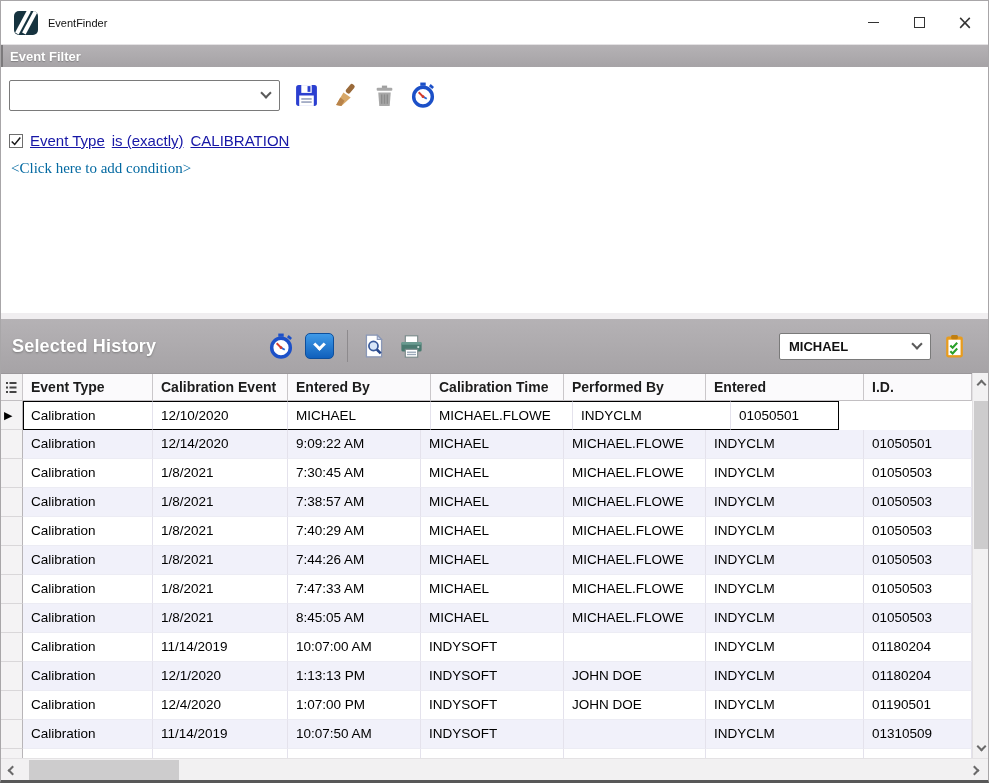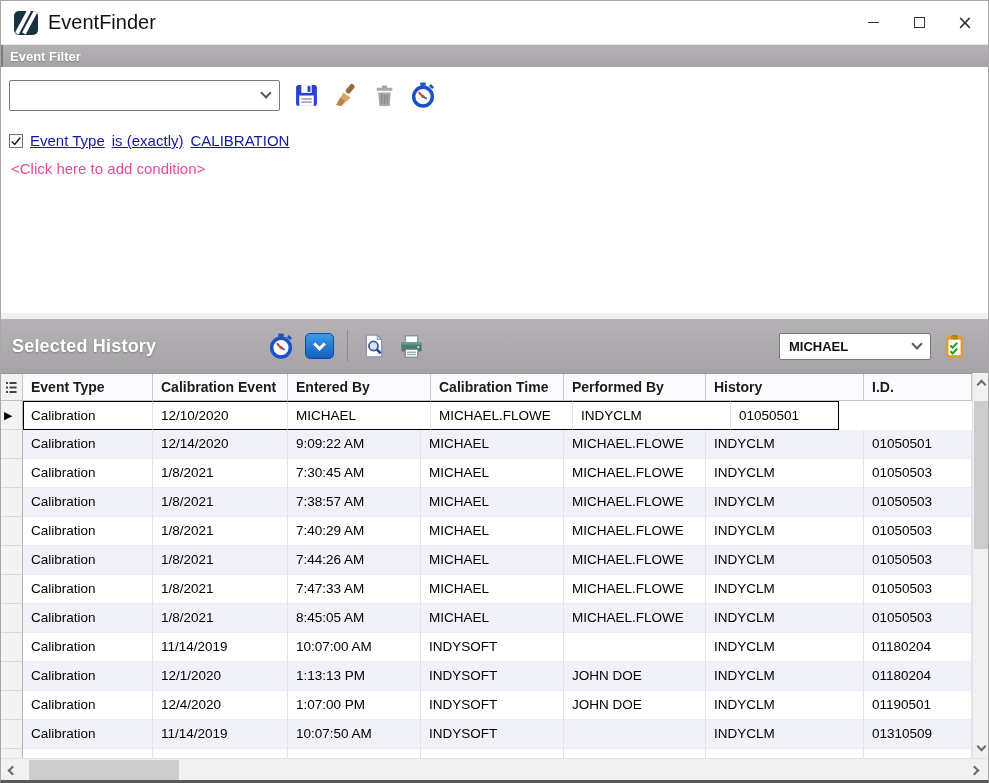--- a/index.html
+++ b/index.html
@@ -8,21 +8,21 @@
   .window{
     position:relative; width:989px; height:783px; background:#f0eef0;
     border:1px solid #a8a6a8; border-bottom:3px solid #585858; overflow:hidden;
     display:flex; flex-direction:column;
   }
   
   .titlebar{ height:44px; background:#ffffff; display:flex; align-items:center; flex:0 0 auto; border-bottom:1px solid #e4e2e4;}
   .app-logo{ width:24px; height:24px; margin-left:13px; border-radius:5px; background:#16333f; position:relative; overflow:hidden; flex:0 0 auto;}
   .app-logo i{ position:absolute; width:4px; height:26px; background:#fff; transform:rotate(28deg); top:-2px;}
   .app-logo i:nth-child(1){ left:7px;} .app-logo i:nth-child(2){ left:14px;}
-  .app-title{ margin-left:10px; font-size:20px; color:#121212; }
+  .app-title{ margin-left:10px; font-size:11px; color:#121212; }
   .tb-spacer{ flex:1; }
   .winbtn{ width:46px; height:43px; display:flex; align-items:center; justify-content:center; color:#222;}
   .glyph-min{ width:11px; height:1px; background:#333; display:block;}
   .glyph-max{ width:11px; height:11px; border:1.5px solid #333; display:block;}
   .glyph-close{ font-size:19px; line-height:1; color:#333; font-family:"DejaVu Sans",sans-serif;}
   
   .bar{ background:linear-gradient(#b5b2b5,#a6a3a6); color:#fff; font-weight:bold; }
   .filter-bar{ height:22px; flex:0 0 auto; font-size:13px; display:flex; align-items:center; padding-left:7px; border-left:2px solid #7c7a7c; text-shadow:0 1px 1px rgba(90,90,90,.5);}
   
   .filter-panel{ background:#fff; flex:0 0 auto; }
@@ -31,21 +31,21 @@
   .combo-main{ width:271px; height:31px; }
   .combo-text{ font-size:13px; color:#111; white-space:nowrap; overflow:hidden; }
   .chev{ width:8px; height:8px; border-left:2px solid #5a5a5a; border-bottom:2px solid #5a5a5a; transform:rotate(-45deg); margin-top:-4px; flex:0 0 auto;}
   .tool-ic{ width:26px; height:26px; margin-left:13px; display:flex; align-items:center; justify-content:center; flex:0 0 auto;}
   .tool-ic svg{ display:block; }
   
   .conditions{ height:190px; padding:9px 0 0 8px; background:#fff; }
   .cond-row{ display:flex; align-items:center; gap:7px; }
   .checkbox{ width:14px; height:14px; border:1px solid #6e6e6e; background:#fff; display:flex; align-items:center; justify-content:center; flex:0 0 auto;}
   .cond-link{ font-size:15px; color:#1717a6; text-decoration:underline; cursor:pointer; white-space:nowrap;}
-  .add-cond{ margin-top:11px; font-size:15px; color:#ec4899; padding-left:2px;}
+  .add-cond{ margin-top:11px; font-size:15px; color:#0369a1; padding-left:2px;font-family:Liberation Serif, serif;}
   .panel-gap{ height:6px; background:#f0eef0; flex:0 0 auto;}
   
   .history-bar{ height:54px; flex:0 0 auto; display:flex; align-items:center; padding:0 20px 0 11px; }
   .history-title{ font-size:18px; letter-spacing:.2px; text-shadow:0 1px 2px rgba(100,100,100,.65); width:255px; flex:0 0 auto;}
   .hb-ic{ width:27px; height:27px; display:flex; align-items:center; justify-content:center; margin-right:11px; flex:0 0 auto;}
   .dd-btn{ width:29px; height:26px; border-radius:5px; background:linear-gradient(#3f9ae8,#1060bc); border:1px solid #0d4f9c; display:flex; align-items:center; justify-content:center; margin-right:11px; flex:0 0 auto;}
   .dd-btn .chev{ border-color:#fff; border-width:3px; width:9px; height:9px; margin-top:-3px;}
   .vsep{ width:1px; height:32px; background:#8d8a8d; margin:0 12px 0 2px; flex:0 0 auto;}
   .hb-spacer{ flex:1;}
   .combo-user{ width:152px; height:27px; margin-right:10px;}
@@ -231,21 +231,21 @@
             <rect x="1" y="10" width="2" height="2" fill="#444"></rect>
               <rect x="4.5" y="10" width="7" height="2" fill="#444"></rect>
           </svg>
         </div>
 
       <div class="hcell c1">Event Type</div>
           <div class="hcell c2">Calibration Event</div>
           <div class="hcell c4">Entered By</div>
           <div class="hcell c3">Calibration Time</div>
           <div class="hcell c5">Performed By</div>
-          <div class="hcell c6">History</div>
+          <div class="hcell c6">Entered</div>
           <div class="hcell c7">I.D.</div>
         </div>
       <div class="grid-body">
 
       <div class="grid-row selected">
             <div class="cell c0 indicator">
               <span class="tri">▶</span>
             </div>
             <div class="cell c1">Calibration</div>
             <div class="cell c2">12/10/2020</div>

